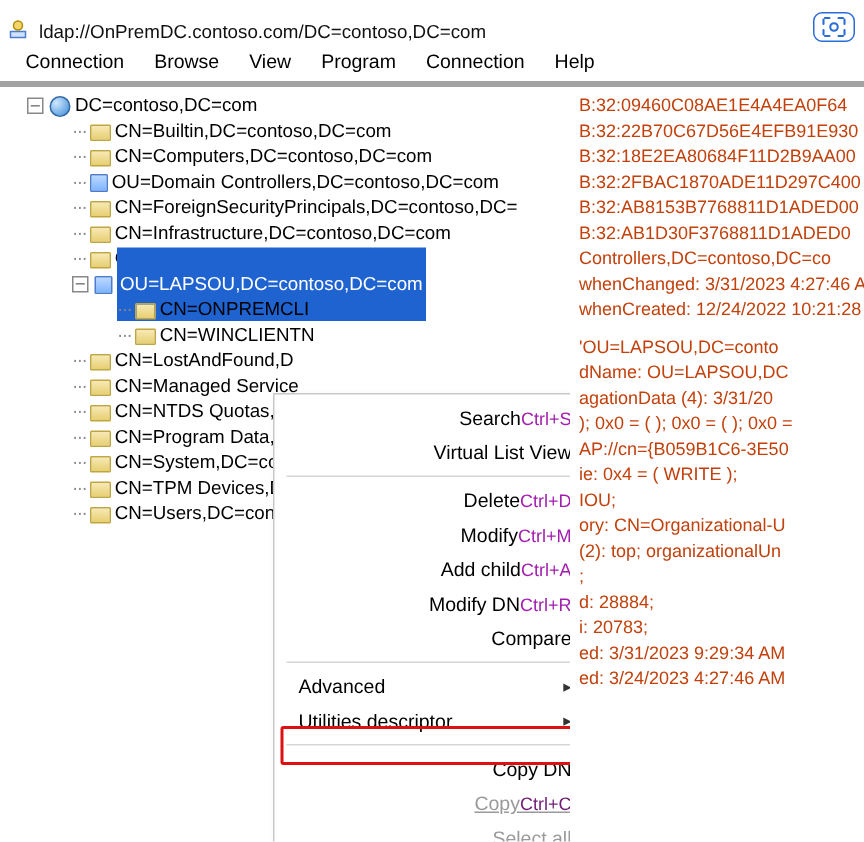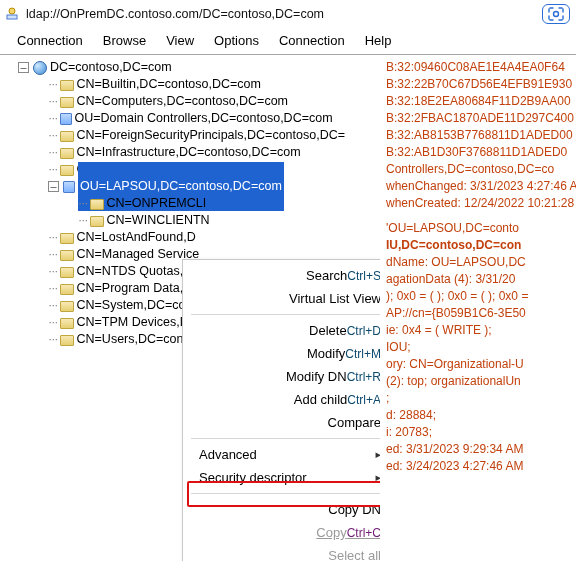--- a/index.html
+++ b/index.html
@@ -6,36 +6,36 @@
   html, body {
     margin: 0; padding: 0;
     width: 576px; height: 561px;
     font-family: "Segoe UI", Tahoma, sans-serif;
     font-size: 12.5px;
     color: #000;
     background: #fff;
     overflow: hidden;
   }
   .titlebar {
-    display: flex; align-items: center;
+    display: flex; align-items: flex-end;
     height: 28px; padding: 0 6px 0 4px;
   }
   .titlebar .appicon {
     width: 16px; height: 16px; margin-right: 6px;
     display:inline-block;
   }
   .titlebar .title { flex: 1; font-size: 12.5px; color:#111;}
   .lens-btn {
     width: 28px; height: 20px; border:1px solid #2a6dd6; border-radius:6px;
     display:flex; align-items:center; justify-content:center;
     color:#2a6dd6; font-weight:bold; font-size:11px;
   }
   .menubar {
     display:flex; gap:2px; padding: 3px 8px 4px 8px;
-    border-bottom: 1px solid #a3a3a3;
+    border-bottom: 4px solid #a3a3a3;
     font-size: 13px;
   }
   .menubar .menuitem { padding: 2px 9px; cursor: default; }
   .body {
     display:flex; height: calc(561px - 28px - 26px);
   }
   .tree {
     width: 380px; padding: 4px 0 0 6px;
     overflow: hidden;
     white-space: nowrap;
@@ -79,21 +79,21 @@
     z-index: 20;
   }
   .ctxitem {
     display:flex; align-items:center;
     padding: 4px 18px 4px 16px;
     font-size:13px;
     justify-content: flex-end;
   }
   .ctxitem.disabled { color:#9a9a9a;text-decoration:underline; }
   .ctxsep { height:1px; background:#d6d6d6; margin:4px 8px; }
-  .shortcut { color:#0c4a6e; font-size:12px; }
+  .shortcut { color:#a21caf; font-size:12px; }
   .ctxitem.disabled .shortcut { color:#701a75; }
   .ctx-arrow { margin-left:auto; color:#333; font-size:11px; }
   .highlight-box {
     position:absolute; border:2px solid #d11; border-radius:2px;
     pointer-events:none;
   }
 
   
   .folder {
     background: linear-gradient(#f7e9b5,#e7cf72);
@@ -127,21 +127,21 @@
       <path d="M2 1h3M14 1h-3M2 13h3M14 13h-3M1 2v3M1 12v-3M15 2v3M15 12v-3" stroke="#2a6dd6" stroke-width="1.4" fill="none" stroke-linecap="round"></path>
       <circle cx="8" cy="7" r="2.5" stroke="#2a6dd6" stroke-width="1.4" fill="none"></circle>
     </svg>
   </span>
 </div>
 
 <div class="menubar">
   <span class="menuitem">Connection</span>
   <span class="menuitem">Browse</span>
   <span class="menuitem">View</span>
-  <span class="menuitem">Options</span>
+  <span class="menuitem">Program</span>
   <span class="menuitem">Connection</span>
   <span class="menuitem">Help</span>
 </div>
 
 <div class="body">
 
   <div class="tree">
     <div class="tree-row indent1">
       <span class="toggle">–</span>
       <span class="node-icon globe"></span>
@@ -242,37 +242,37 @@
       <div class="ctxsep"></div>
       <div class="ctxitem">
           <span>Delete</span>
           <span class="shortcut">Ctrl+D</span>
         </div>
       <div class="ctxitem">
           <span>Modify</span>
           <span class="shortcut">Ctrl+M</span>
         </div>
       <div class="ctxitem">
+          <span>Add child</span>
+          <span class="shortcut">Ctrl+A</span>
+        </div>
+      <div class="ctxitem">
           <span>Modify DN</span>
           <span class="shortcut">Ctrl+R</span>
         </div>
       <div class="ctxitem">
-          <span>Add child</span>
-          <span class="shortcut">Ctrl+A</span>
-        </div>
-      <div class="ctxitem">
           <span>Compare</span>
         </div>
       <div class="ctxsep"></div>
       <div class="ctxitem">
           <span>Advanced</span>
           <span class="ctx-arrow">▸</span>
         </div>
       <div class="ctxitem">
-          <span>Security descriptor</span>
+          <span>Utilities descriptor</span>
           <span class="ctx-arrow">▸</span>
         </div>
       <div class="ctxsep"></div>
       <div class="ctxitem">
           <span>Copy DN</span>
         </div>
       <div class="ctxitem disabled">
           <span>Copy</span>
           <span class="shortcut">Ctrl+C</span>
         </div>
@@ -290,21 +290,20 @@
     <div>B:32:18E2EA80684F11D2B9AA00</div>
     <div>B:32:2FBAC1870ADE11D297C400</div>
     <div>B:32:AB8153B7768811D1ADED00</div>
     <div>B:32:AB1D30F3768811D1ADED0</div>
     <div>Controllers,DC=contoso,DC=co</div>
     <div>whenChanged: 3/31/2023 4:27:46 A</div>
     <div>whenCreated: 12/24/2022 10:21:28 A</div>
     <div style="height:8px"></div>
     <div>'OU=LAPSOU,DC=conto</div>
     <div></div>
-    <div style="font-weight:600">IU,DC=contoso,DC=con</div>
     <div>dName: OU=LAPSOU,DC</div>
     <div>agationData (4): 3/31/20</div>
     <div> ); 0x0 = (  ); 0x0 = (  ); 0x0 =</div>
     <div>AP://cn={B059B1C6-3E50</div>
     <div> ie: 0x4 = ( WRITE );</div>
     <div>IOU;</div>
     <div>ory: CN=Organizational-U</div>
     <div> (2): top; organizationalUn</div>
     <div>;</div>
     <div>d: 28884;</div>

